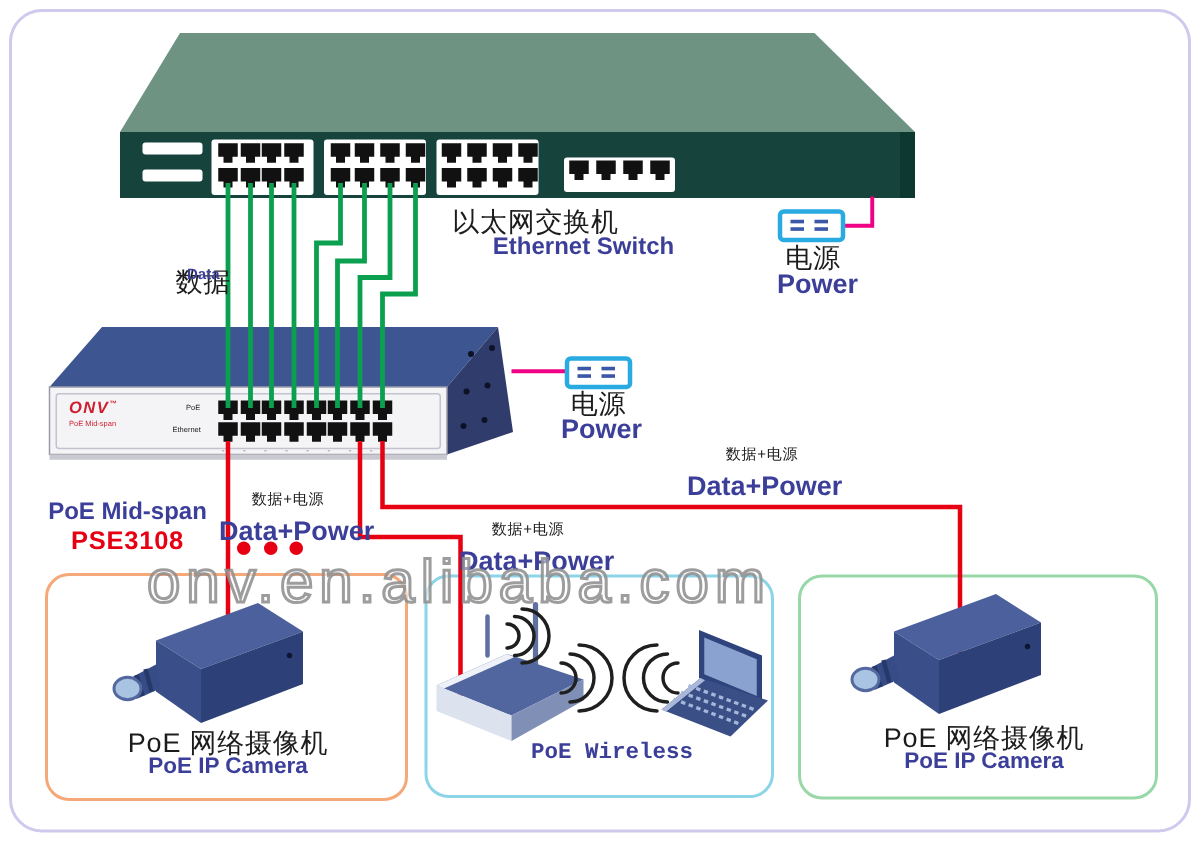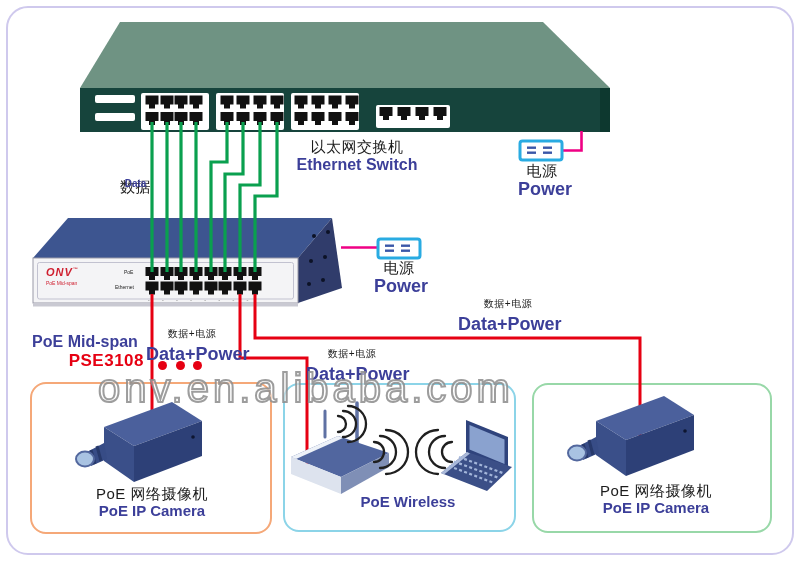--- a/index.html
+++ b/index.html
@@ -6,21 +6,21 @@
   #stage{position:relative;width:800px;height:561px;background:#fff;overflow:hidden;
          font-family:"Liberation Sans",sans-serif;}
   .frame{position:absolute;left:6px;top:6px;width:788px;height:549px;box-sizing:border-box;
          border:2px solid var(--frame-border,#cfc9ed);border-radius:22px;}
   svg.layer{position:absolute;left:0;top:0;z-index:2;}
   .ep-box{position:absolute;box-sizing:border-box;border:2.5px solid;border-radius:16px;z-index:1;}
   .ep1{border-color:var(--box-orange,#f5a878);}
   .ep2{border-color:var(--box-cyan,#8cd4e8);}
   .ep3{border-color:var(--box-green,#98d8a8);}
   .lbl{position:absolute;z-index:3;text-align:center;line-height:1.08;white-space:nowrap;}
-  .cn{color:var(--text-dark,#1c1c1c);font-size:15px;letter-spacing:.5px;}
+  .cn{color:var(--text-dark,#1c1c1c);font-size:18px;letter-spacing:.5px;}
   .en{color:var(--text-blue,#3c3f99);font-size:15px;font-weight:bold;}
   .f14{font-size:10px;}.f13{font-size:18px;}.f16{font-size:16px;}
   .model{color:var(--model-red,#e60012);font-weight:bold;font-size:17px;letter-spacing:.5px;}
   .brand{color:#cf1f2f;font-style:italic;font-weight:bold;font-size:11px;letter-spacing:1px;}
   .brand sup{font-size:5px;}
   .brand-sub{color:#cf1f2f;font-size:5px;}
   .tiny{color:#222;font-size:5px;text-align:left;}
   .dots{position:absolute;z-index:3;display:flex;justify-content:space-between;}
   .dots i{width:9px;height:9px;border-radius:50%;background:var(--wire-red,#e60012);}
   .watermark{position:absolute;left:98px;top:366px;z-index:4;pointer-events:none;
@@ -211,33 +211,33 @@
       <polygon points="469.5,425 504.5,439.5 504.5,464 469.5,449.5" fill="#8aa2cf"></polygon>
       <polygon points="441,473 467,452 512,467 487,491" fill="#3b4f87"></polygon>
       <polygon points="441,473 467,452 470,453.5 444,474.5" fill="#aab9d9"></polygon>
       <path d="M449,466 L494,483" stroke="#a4b6da" stroke-width="2.2" stroke-dasharray="3,2.4"></path>
       <path d="M454,461.5 L499,478" stroke="#a4b6da" stroke-width="2.2" stroke-dasharray="3,2.4"></path>
       <path d="M459,457 L504,473.5" stroke="#a4b6da" stroke-width="2.2" stroke-dasharray="3,2.4"></path>
     </g>
   </svg>
 
   <div class="lbl cn" style="left:277px;top:139px;width:160px;">以太网交换机</div>
-  <div class="lbl en f16" style="left:277px;top:156px;width:160px;">Ethernet Switch</div>
+  <div class="lbl en f16" style="left:277px;top:156px;width:160px;padding-left:32px;">Ethernet Switch</div>
 
   <div class="lbl cn" style="left:108px;top:150px;width:55px;margin-top:29px;">数据</div>
   <div class="lbl en f14" style="left:108px;top:179px;width:55px;">Data</div>
 
   <div class="lbl cn" style="left:518px;top:163px;width:48px;">电源</div>
   <div class="lbl en f13" style="left:518px;top:180px;width:48px;">Power</div>
 
   <div class="lbl cn" style="left:374px;top:260px;width:50px;">电源</div>
   <div class="lbl en f13" style="left:374px;top:277px;width:50px;">Power</div>
 
   <div class="lbl en f16" style="left:26px;top:333px;width:118px;">PoE Mid-span</div>
-  <div class="lbl model" style="left:26px;top:352px;width:118px;text-align:right;">PSE3108</div>
+  <div class="lbl model" style="left:26px;top:352px;width:118px;">PSE3108</div>
 
   <div class="lbl brand" style="left:46px;top:267px;text-align:left;"><span>ONV</span><sup>™</sup></div>
   <div class="lbl brand-sub" style="left:46px;top:281px;text-align:left;">PoE Mid-span</div>
   <div class="lbl tiny" style="left:124px;top:270px;">PoE</div>
   <div class="lbl tiny" style="left:115px;top:285px;">Ethernet</div>
 
   <div class="lbl cn f14" style="left:146px;top:329px;width:92px;">数据+电源</div>
   <div class="lbl en f13" style="left:146px;top:345px;width:92px;">Data+Power</div>
   <div class="dots" style="left:158px;top:361px;width:44px;">
       <i></i>
@@ -247,19 +247,19 @@
 
   <div class="lbl cn f14" style="left:306px;top:349px;width:92px;">数据+电源</div>
   <div class="lbl en f13" style="left:306px;top:365px;width:92px;">Data+Power</div>
 
   <div class="lbl cn f14" style="left:458px;top:299px;width:100px;">数据+电源</div>
   <div class="lbl en f13" style="left:458px;top:315px;width:100px;">Data+Power</div>
 
   <div class="lbl cn" style="left:72px;top:486px;width:160px;">PoE 网络摄像机</div>
   <div class="lbl en" style="left:72px;top:503px;width:160px;">PoE IP Camera</div>
 
-  <div class="lbl en" style="left:328px;top:494px;width:160px;">PoE Wireless</div>
+  <div class="lbl en" style="left:328px;top:494px;width:160px;font-family:Liberation Mono, monospace;">PoE Wireless</div>
 
   <div class="lbl cn" style="left:576px;top:483px;width:160px;">PoE 网络摄像机</div>
   <div class="lbl en" style="left:576px;top:500px;width:160px;">PoE IP Camera</div>
 
   <div class="watermark">onv.en.alibaba.com</div>
 </div>
 
 </body></html>

